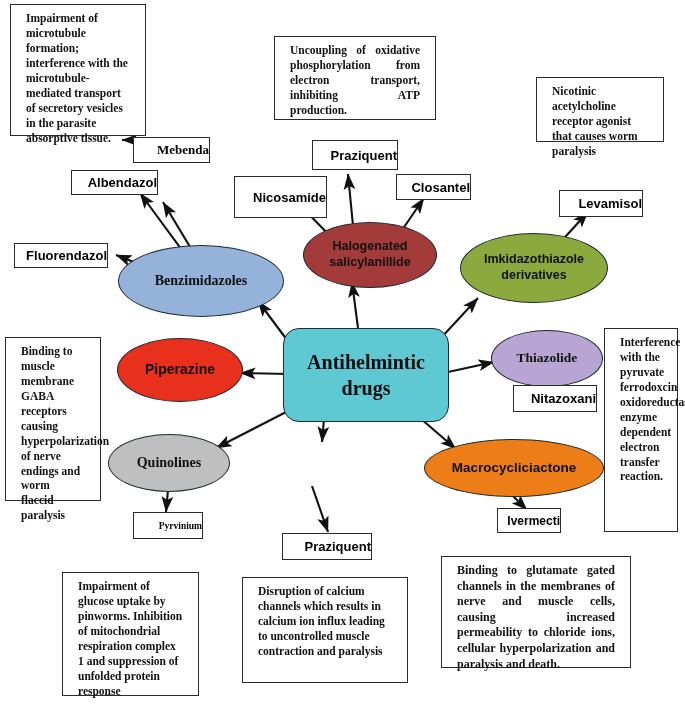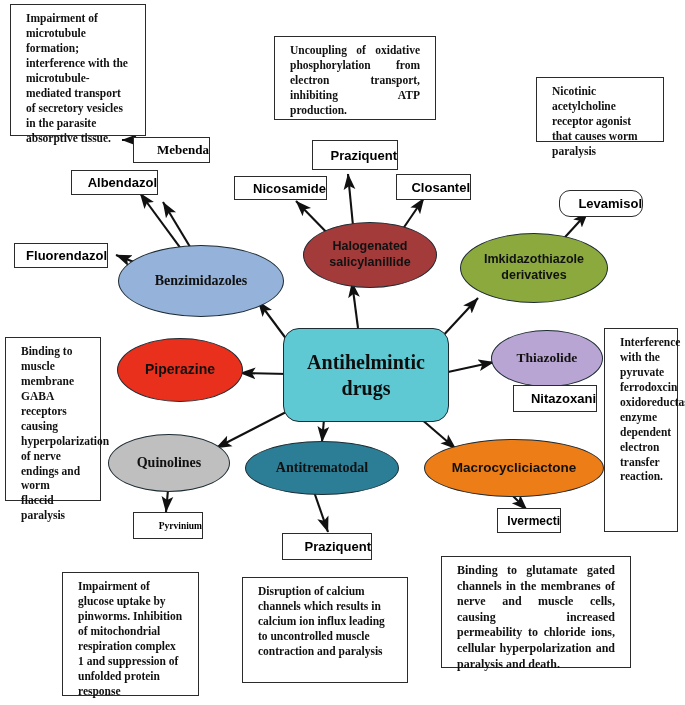--- a/index.html
+++ b/index.html
@@ -173,33 +173,33 @@
   </div>
 
   <div class="drugbox sans" style="left:51px; top:170px; width:87px; height:25px; font-size:13px;margin-left:20px;">
     <span>Albendazol</span>
   </div>
 
   <div class="drugbox sans" style="left:14px; top:243px; width:94px; height:25px; font-size:13px;">
     <span>Fluorendazol</span>
   </div>
 
-  <div class="drugbox sans" style="left:234px; top:176px; width:93px; height:24px; font-size:13px;">
+  <div class="drugbox sans" style="left:234px; top:176px; width:93px; height:42px; font-size:13px;">
     <span>Nicosamide</span>
   </div>
 
   <div class="drugbox sans" style="left:312px; top:140px; width:86px; height:30px; font-size:13px;">
     <span>Praziquent</span>
   </div>
 
   <div class="drugbox sans" style="left:396px; top:174px; width:75px; height:26px; font-size:13px;">
     <span>Closantel</span>
   </div>
 
-  <div class="drugbox sans" style="left:559px; top:190px; width:84px; height:27px; font-size:13px;border-radius:11px;">
+  <div class="drugbox sans" style="left:559px; top:190px; width:84px; height:27px; font-size:13px;">
     <span>Levamisol</span>
   </div>
 
   <div class="drugbox sans" style="left:513px; top:385px; width:84px; height:27px; font-size:13px;">
     <span>Nitazoxani</span>
   </div>
 
   <div class="drugbox serif" style="left:133px; top:512px; width:70px; height:27px; font-size:9.5px;">
     <span>Pyrvinium</span>
   </div>
@@ -229,23 +229,20 @@
   </div>
 
   <div class="ellipse sans" style="left:117px; top:338px; width:126px; height:64px; background:#E8301C; font-size:14px;">
     <span>Piperazine</span>
   </div>
 
   <div class="ellipse serif" style="left:108px; top:434px; width:122px; height:58px; background:#BFBFBF; font-size:14px;">
     <span>Quinolines</span>
   </div>
 
-  <div class="ellipse serif" style="left:245px; top:441px; width:154px; height:54px; background:#2C7E96; font-size:14px;">
-    <span>Antitrematodal</span>
-  </div>
 
   <div class="ellipse sans" style="left:424px; top:439px; width:180px; height:58px; background:#ED7D17; font-size:13.5px;">
     <span>Macrocycliciactone</span>
   </div>
 
   <div id="center-node" style="left:283px; top:328px; width:166px; height:94px; background:#5FC9D3;">
     <span>Antihelmintic drugs</span>
   </div>
 
 </div>

